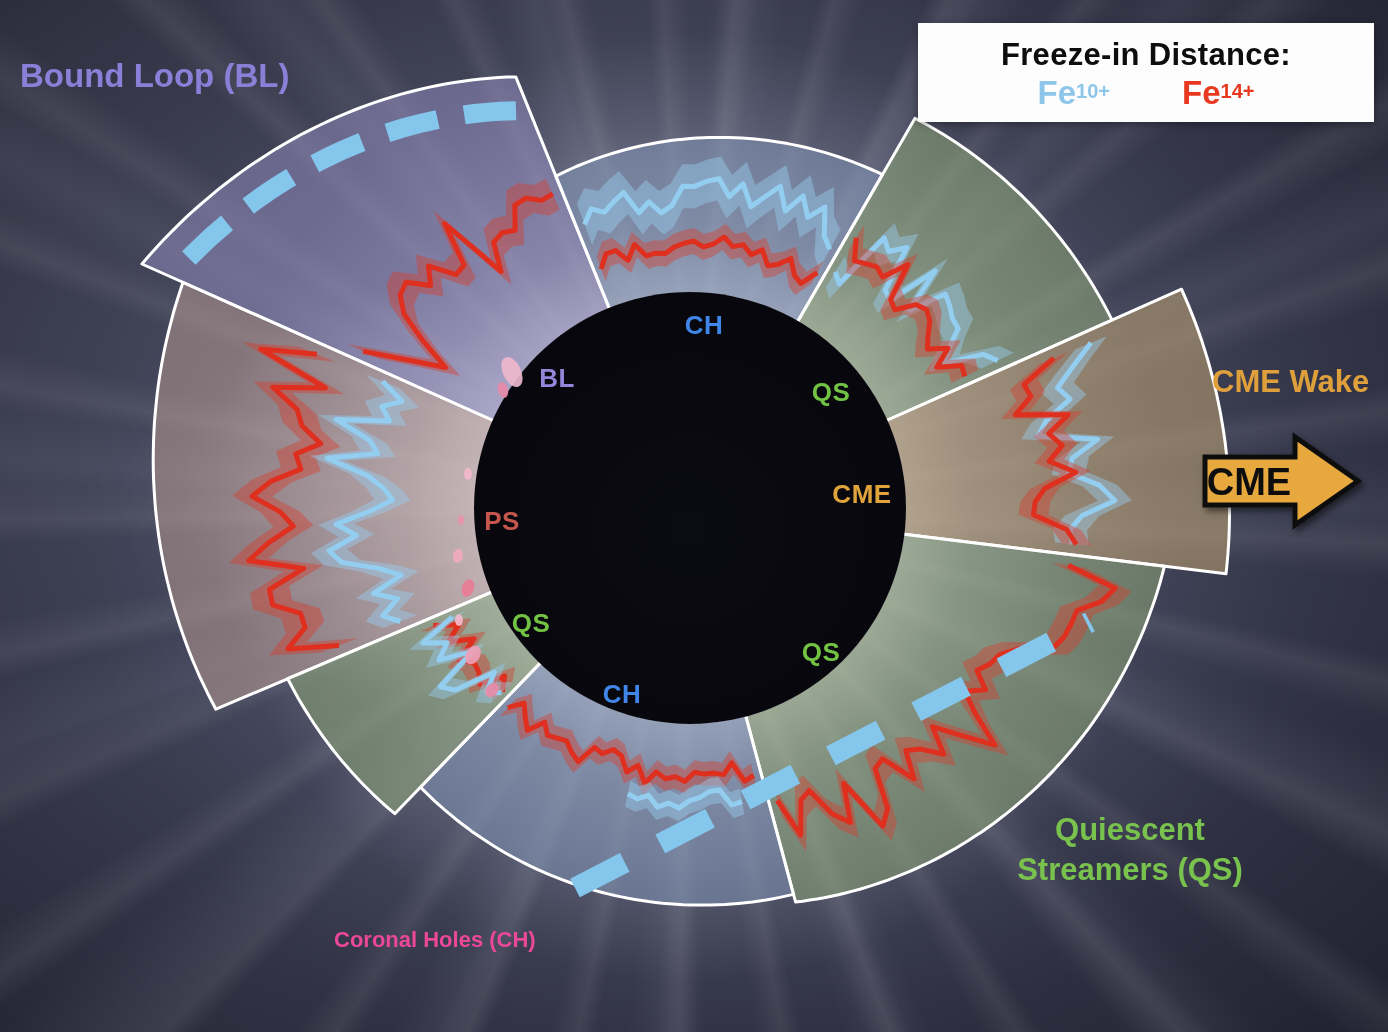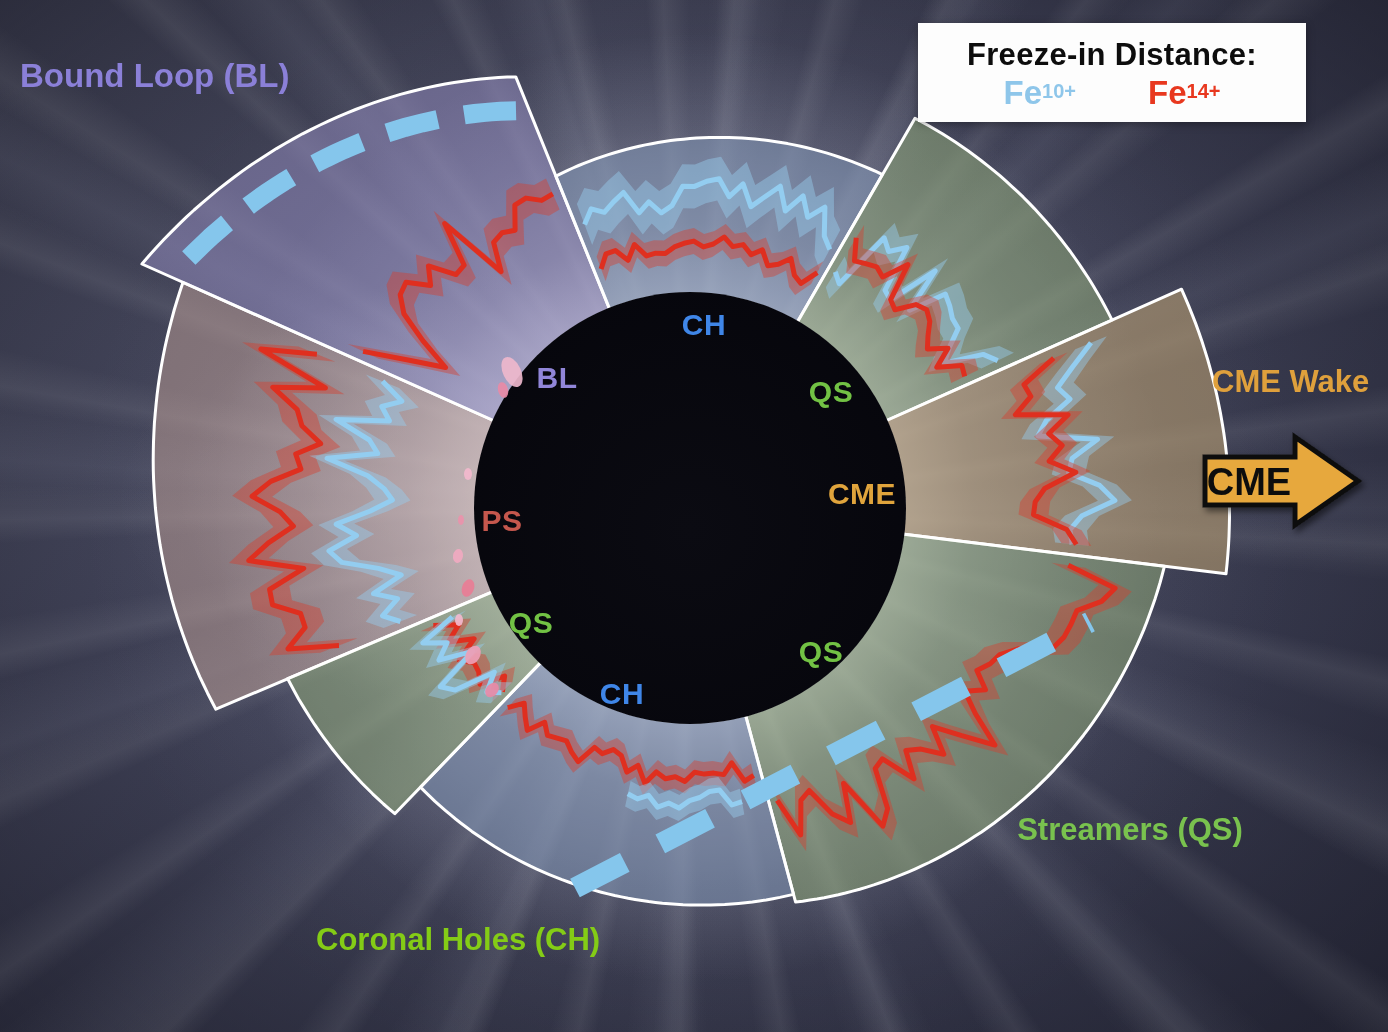--- a/index.html
+++ b/index.html
@@ -24,24 +24,24 @@
   #bg-glow{
     background:
       radial-gradient(ellipse 430px 310px at 480px 490px, rgba(236,233,244,0.35), rgba(0,0,0,0) 70%),
       radial-gradient(ellipse 780px 350px at 660px 500px, rgba(212,216,236,0.22), rgba(0,0,0,0) 70%),
       radial-gradient(circle at 690px 508px, rgba(242,242,250,0.60) 200px, rgba(226,229,243,0.30) 285px,
                       rgba(206,211,231,0.13) 380px, rgba(0,0,0,0) 475px);
   }
   #scene{position:absolute;left:0;top:0;z-index:2;}
   #labels{position:absolute;inset:0;z-index:3;pointer-events:none;}
   .disk-label{position:absolute;transform:translate(-50%,-50%);
-    font-weight:bold;font-size:30px;letter-spacing:0.5px;}
+    font-weight:bold;font-size:26px;letter-spacing:0.5px;}
   .region-label{position:absolute;font-weight:bold;font-size:30px;line-height:40px;text-align:right;}
   .region-label.center{transform:translateX(-50%);text-align:center;}
-  .legend{position:absolute;left:918px;top:23px;width:388px;height:99px;z-index:4;
+  .legend{position:absolute;left:918px;top:23px;width:456px;height:99px;z-index:4;
     background:#fdfdfd;box-shadow:0 2px 8px rgba(0,0,0,0.35);
     display:flex;flex-direction:column;align-items:center;justify-content:center;}
   .legend-title{font-weight:bold;font-size:31px;color:#0d0d0d;letter-spacing:0.3px;}
   .legend-row{display:flex;gap:72px;margin-top:2px;}
   .ion{font-weight:bold;font-size:33px;line-height:33px;}
   .ion sup{font-size:20px;vertical-align:6px;}
 </style>
 </head>
 <body>
 
@@ -120,24 +120,25 @@
       <div class="disk-label" style="left: 557px; top: 378px; color: rgb(145, 134, 217);">BL</div>
       <div class="disk-label" style="left: 831px; top: 392px; color: rgb(114, 194, 68);">QS</div>
       <div class="disk-label" style="left: 862px; top: 494px; color: rgb(224, 164, 60);">CME</div>
       <div class="disk-label" style="left: 502px; top: 521px; color: rgb(197, 87, 77);">PS</div>
       <div class="disk-label" style="left: 531px; top: 623px; color: rgb(114, 194, 68);">QS</div>
       <div class="disk-label" style="left: 821px; top: 652px; color: rgb(114, 194, 68);">QS</div>
       <div class="disk-label" style="left: 622px; top: 694px; color: rgb(63, 134, 232);">CH</div>
       <div class="region-label" style="left: 20px; top: 56px; color: rgb(139, 128, 216); font-size: 33px;">
         <div>Bound Loop (BL)</div>
       </div>
-      <div class="region-label" style="left: 316px; top: 920px; color: #84cc16; font-size: 31px;">
+      <div class="region-label" style="left: 334px; top: 920px; color: #ec4899; font-size: 22px;">
         <div>Coronal Holes (CH)</div>
       </div>
       <div class="region-label center" style="left: 1130px; top: 810px; color: rgb(121, 194, 78); font-size: 31px;">
+        <div>Quiescent</div>
         <div>Streamers (QS)</div>
       </div>
       <div class="region-label" style="left: 1212px; top: 362px; color: rgb(223, 160, 60); font-size: 31px;">
         <div>CME Wake</div>
       </div>
     </div>
   <div class="legend">
     <div class="legend-title">Freeze-in Distance:</div>
     <div class="legend-row">
       <span class="ion" id="ion-fe10" style="color: rgb(142, 198, 234);"><span>Fe</span><sup>10+</sup></span>

